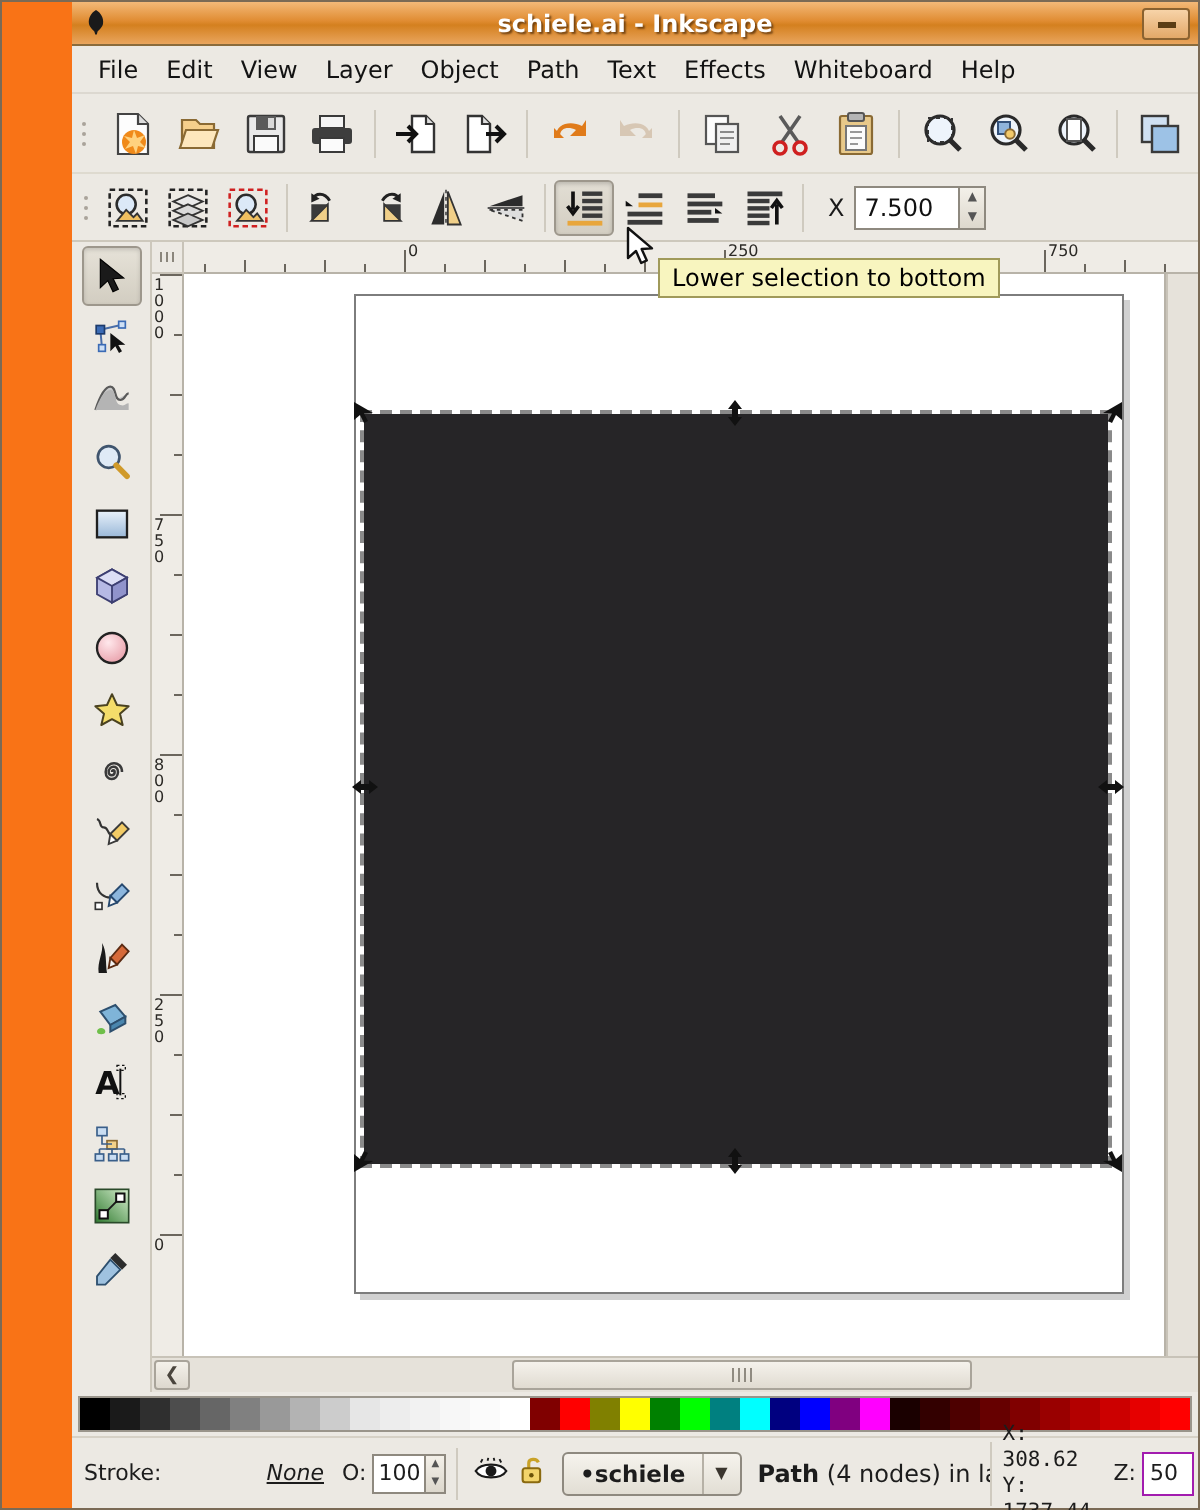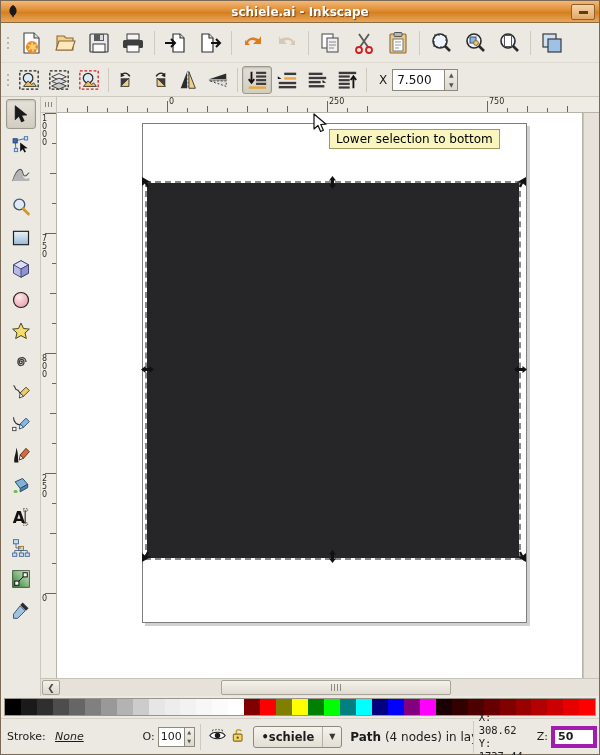--- a/index.html
+++ b/index.html
@@ -8,21 +8,22 @@
     font-family: "DejaVu Sans", sans-serif;
     font-size: 11px;
     background: #ece9e3;
     overflow: hidden;
   }
   #app {
     width: 600px; height: 755px;
     position: relative;
     display: flex; flex-direction: column;
     border: 1px solid #7a6a55;
-    background: #0f172a;
+    background: #f97316;
+    padding-left: 35px;
   }
 
   
   .titlebar {
     height: 22px; flex: 0 0 22px;
     background: linear-gradient(to bottom, #f3b978 0%, #e08c32 45%, #d4801f 55%, #e9a55e 100%);
     border-bottom: 1px solid #8a6b3c;
     display: flex; align-items: center;
     position: relative;
   }
@@ -237,41 +238,53 @@
   .layer-select .arr { width:18px; display:flex; align-items:center; justify-content:center; font-size:8px; color:#3a352e;}
   .desc { margin-left: 8px; font-size: 12px; white-space: nowrap; overflow:hidden; }
   .desc b { font-weight: bold; }
   .coords {
     margin-left: auto; display: flex; flex-direction: column; justify-content:center;
     font-family: "DejaVu Sans Mono", monospace; font-size: 10.5px; line-height: 13px;
     border-left:1px solid #cfcabf; padding-left:5px; height:32px;
   }
   .zoom-block { display:flex; align-items:center; gap:3px; padding-left:4px;}
   .zoom-spin { display:flex; height:22px; }
-  .zoom-spin .v { width:46px; background:#fff; border:4px solid #a21caf;
-      font-size:11px; display:flex; align-items:center; padding-left:3px;font-weight:bold; }
+  .zoom-spin .v { width:26px; background:#fff; border:1px solid #a21caf;
+      font-size:11px; display:flex; align-items:center; padding-left:3px; }
 </style>
 </head>
 <body>
 
 <div id="app">
 
   <div class="titlebar">
     <div class="title-logo">
       <svg width="14" height="14" viewBox="0 0 14 14">
         <path d="M7 1 C4.5 2.5 3 5 3.5 8 C4 10 6 11.5 7 12.5 C8 11.5 10 10 10.5 8 C11 5 9.5 2.5 7 1 Z" fill="#1a1a1a"></path>
         <path d="M6.2 11.8 L7.8 11.8 L7.4 13.2 L6.6 13.2 Z" fill="#1a1a1a"></path>
       </svg>
     </div>
     <div class="title-text">schiele.ai - Inkscape</div>
     <div class="win-btn">
         <i></i>
       </div>
   </div>
 
+  <div class="menubar">
+    <div class="menu-item">File</div>
+    <div class="menu-item">Edit</div>
+    <div class="menu-item">View</div>
+    <div class="menu-item">Layer</div>
+    <div class="menu-item">Object</div>
+    <div class="menu-item">Path</div>
+    <div class="menu-item">Text</div>
+    <div class="menu-item">Effects</div>
+    <div class="menu-item">Whiteboard</div>
+    <div class="menu-item">Help</div>
+  </div>
 
   <div class="toolbar tb-main">
     <div class="grip">
         <span></span>
         <span></span>
         <span></span>
       </div>
 
     <div class="tbtn">
       <svg width="24" height="24" viewBox="0 0 24 24">
@@ -812,21 +825,21 @@
         <div style="background: rgb(204, 0, 0);"></div>
         <div style="background: rgb(230, 0, 0);"></div>
         <div style="background: rgb(255, 0, 0);"></div>
       </div>
   </div>
 
   <div class="statusbar">
     <div class="fs-block">
       <div class="fs-line">
         <span class="fs-key">Stroke:</span>
-        <span class="fs-none" style="width:72px;text-align:left;text-decoration:underline;">None</span>
+        <span class="fs-none" style="width:72px;text-align:right;text-decoration:underline;">None</span>
       </div>
     </div>
 
     <div class="op-block">
       <span>O:</span>
       <div class="op-spin">
         <div class="v">100</div>
         <div class="a">
             <span>▲</span>
             <span>▼</span>

